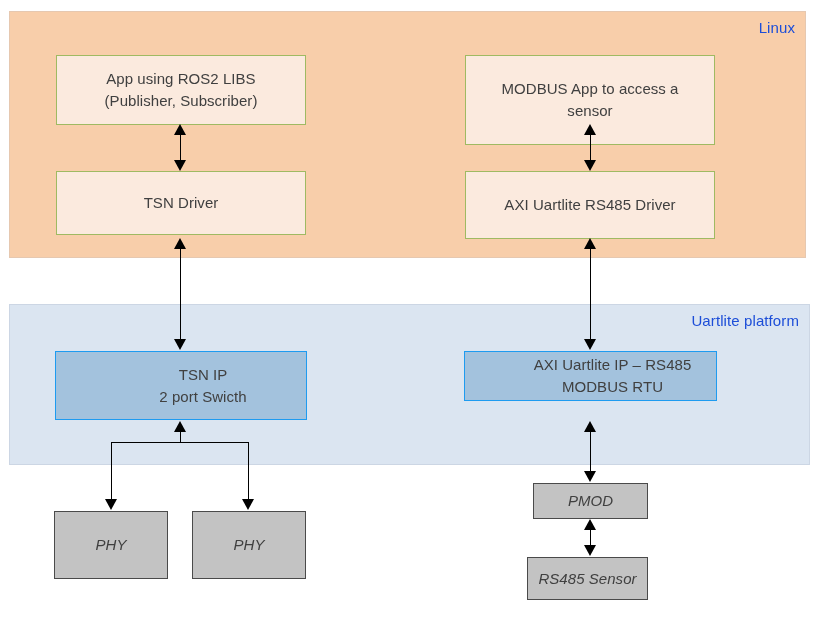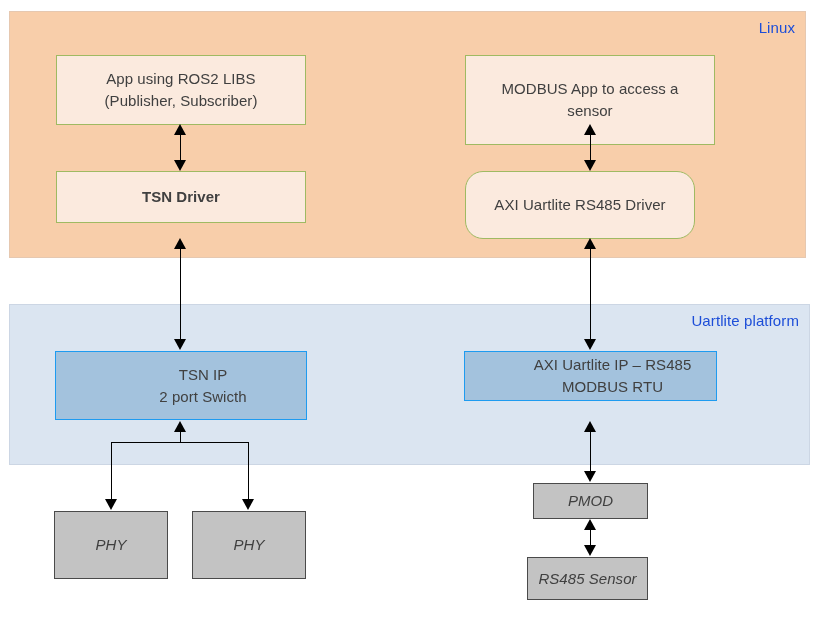--- a/index.html
+++ b/index.html
@@ -121,23 +121,23 @@
   <div class="zone zone-hw">
     <div class="zone-label">Uartlite platform</div>
   </div>
 
   <div class="box box-sw" style="left:56px; top:55px; width:250px; height:70px;">App using ROS2 LIBS
 (Publisher, Subscriber)</div>
 
   <div class="box box-sw" style="left:465px; top:55px; width:250px; height:90px;">MODBUS App to access a
 sensor</div>
 
-  <div class="box box-sw" style="left:56px; top:171px; width:250px; height:52px;font-weight:bold;">TSN Driver</div>
-
-  <div class="box box-sw" style="left:465px; top:171px; width:230px; height:68px;border-radius:18px;">AXI Uartlite RS485 Driver</div>
+  <div class="box box-sw" style="left:56px; top:171px; width:250px; height:64px;">TSN Driver</div>
+
+  <div class="box box-sw" style="left:465px; top:171px; width:250px; height:68px;">AXI Uartlite RS485 Driver</div>
 
   <div class="box box-ip" style="left:55px; top:351px; width:252px; height:69px;">TSN IP
 2 port Swicth</div>
 
   <div class="box box-ip" style="left:464px; top:351px; width:253px; height:50px;">AXI Uartlite IP – RS485
 MODBUS RTU</div>
 
   <div class="box box-hwpart" style="left:54px; top:511px; width:114px; height:68px;">PHY</div>
 
   <div class="box box-hwpart" style="left:192px; top:511px; width:114px; height:68px;">PHY</div>

